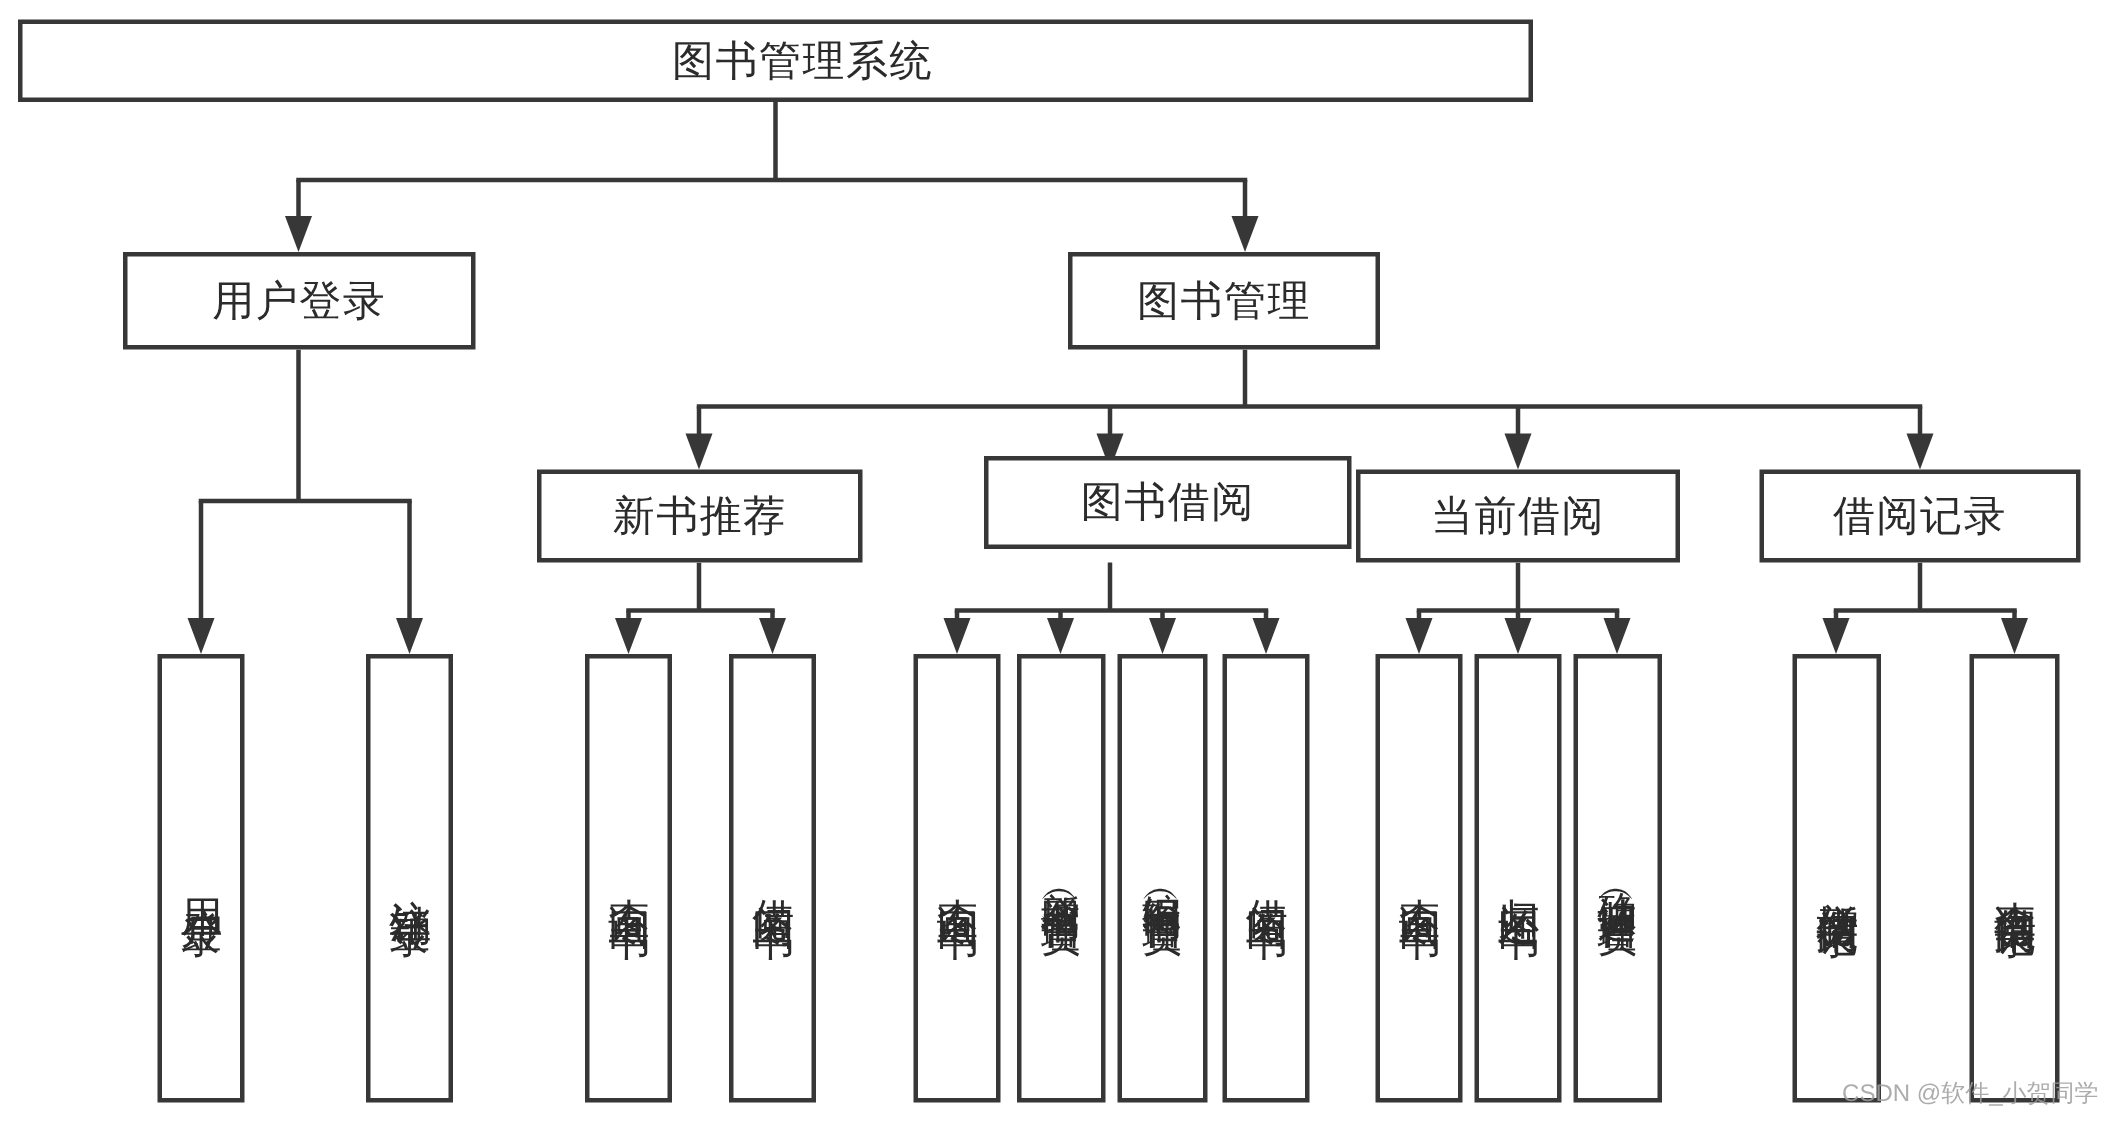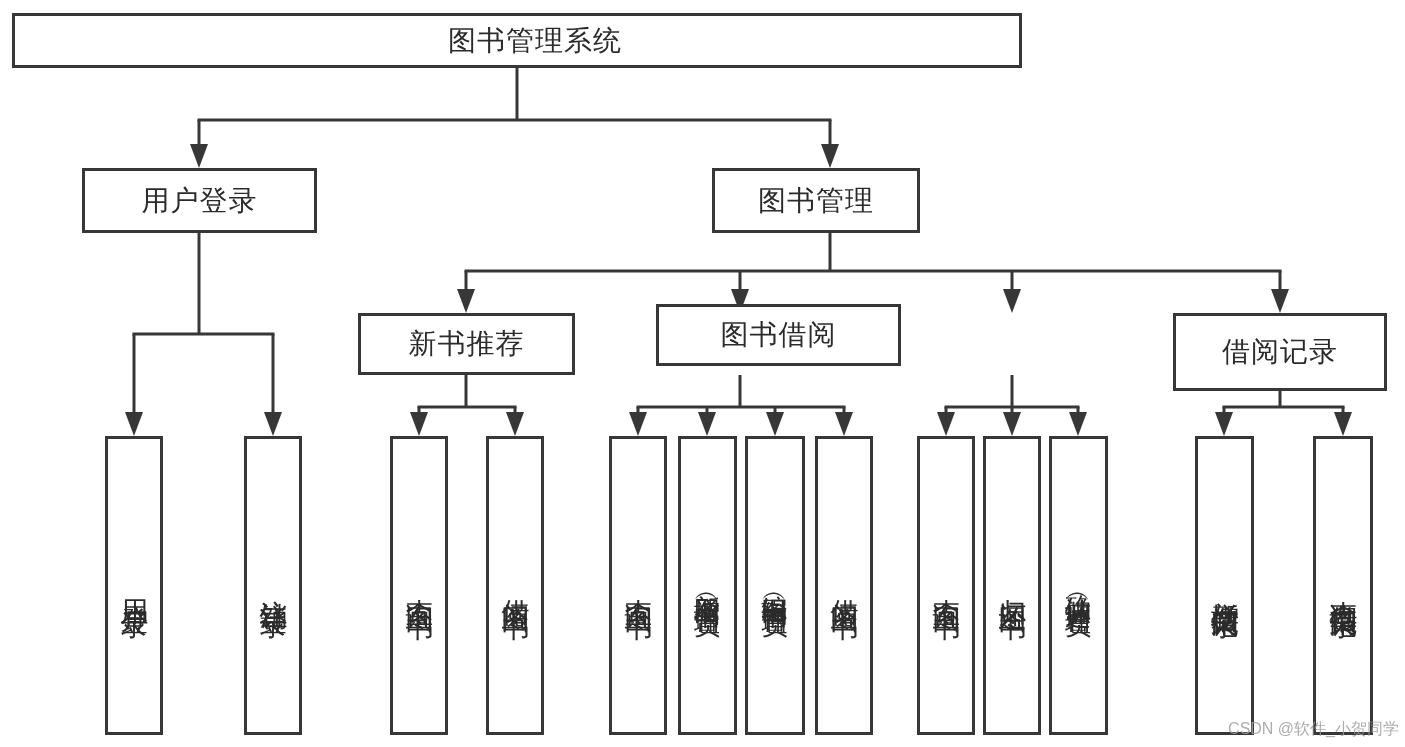--- a/index.html
+++ b/index.html
@@ -126,21 +126,24 @@
   <div class="node hnode" style="left:712px; top:168px; width:208px; height:65px;align-items:center;">
     <span class="label">图书管理</span>
   </div>
 
   <div class="node hnode" style="left:358px; top:313px; width:217px; height:62px;justify-content:center;">
     <span class="label">新书推荐</span>
   </div>
   <div class="node hnode" style="left:632px; top:304px; width:245px; height:62px;margin-left:24px;">
     <span class="label">图书借阅</span>
   </div>
-  <div class="node hnode" style="left:1173px; top:313px; width:214px; height:78px;font-family:Liberation Mono, monospace;">
+  <div class="node hnode" style="left:904px; top:313px; width:216px; height:62px;">
+    <span class="label">当前借阅</span>
+  </div>
+  <div class="node hnode" style="left:1173px; top:313px; width:214px; height:62px;font-family:Liberation Mono, monospace;">
     <span class="label">借阅记录</span>
   </div>
 
   <div class="node leaf" style="left:105px; top:436px; width:58px; height:299px;">
     <span class="label ls4">用户登录</span>
   </div>
   <div class="node leaf" style="left:244px; top:436px; width:58px; height:299px;">
     <span class="label ls4">注销登录</span>
   </div>
 

